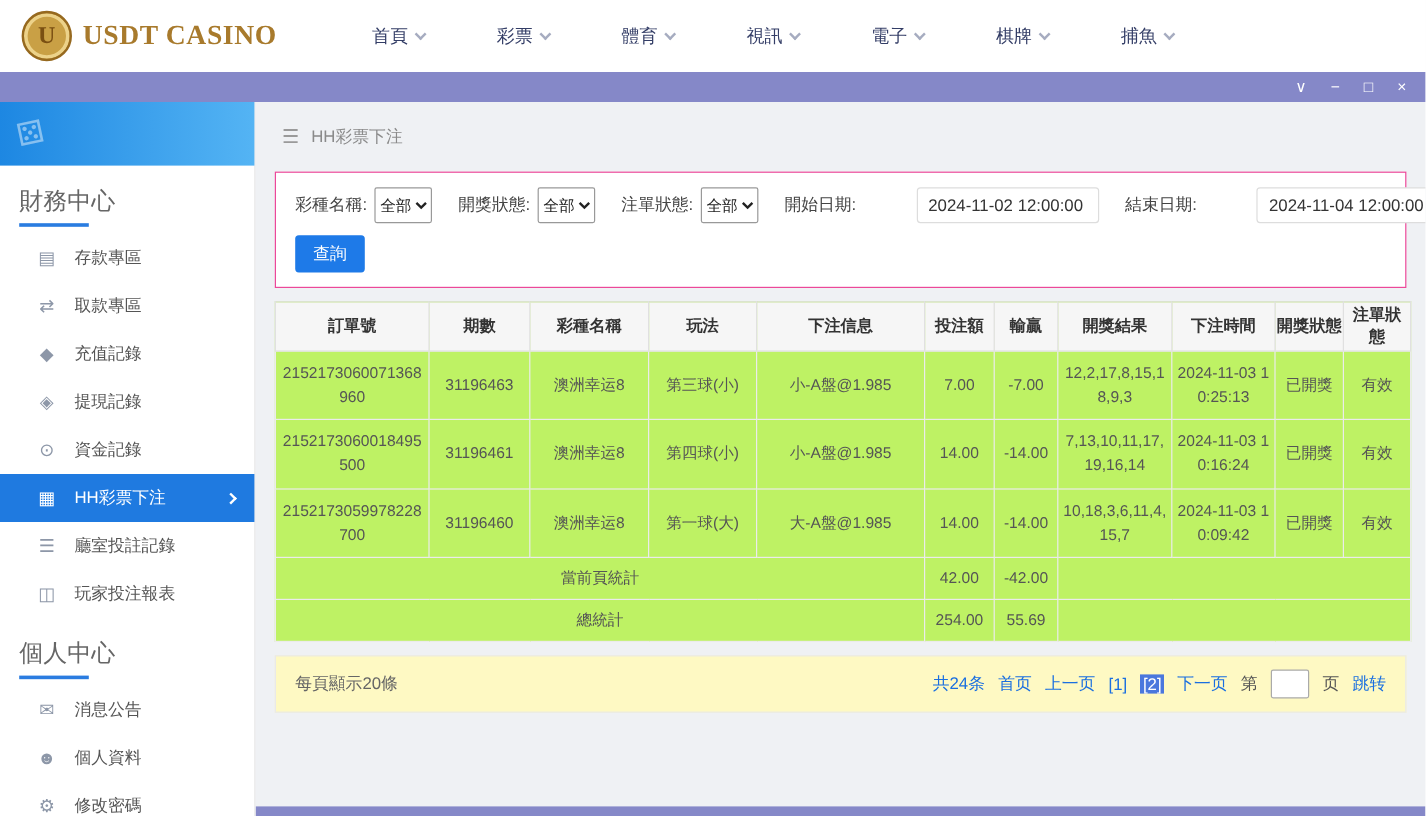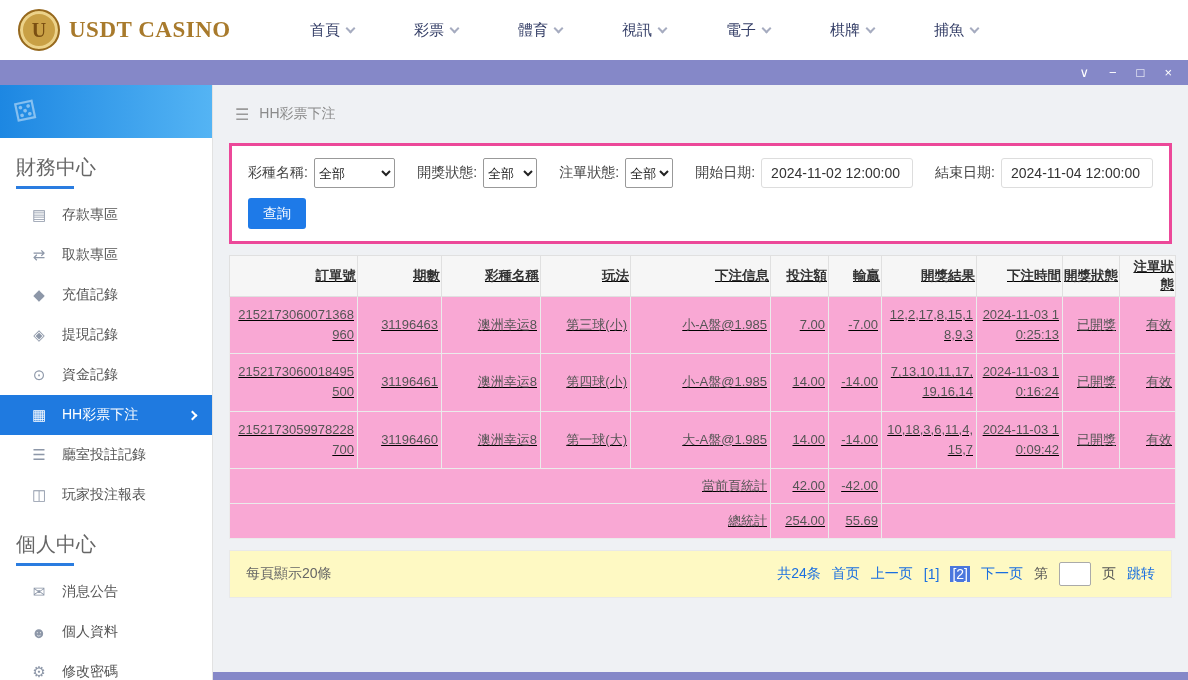--- a/index.html
+++ b/index.html
@@ -37,31 +37,31 @@
   .sb-item.active { background:#1f7ae0; color:#fff; }
   .sb-item.active .icon { color:#fff; }
   .arrow-right { width:7px; height:7px; border-top:2px solid #fff; border-right:2px solid #fff; transform:rotate(45deg);
     margin-left:auto; margin-right:16px; }
 
   
   .content { flex:1; background:#eff1f4; display:flex; flex-direction:column; overflow:hidden; }
   .breadcrumb { height:58px; display:flex; align-items:center; gap:10px; padding-left:22px; color:#8a8a8a; font-size:14px; }
   .breadcrumb .menu-glyph { font-size:16px; color:#9a9a9a; cursor:pointer; }
 
-  .filter-card { background:#fff; margin:0 16px; padding:12px 16px 12px; border:3px solid #ec4899; }
+  .filter-card { background:#fff; margin:0 16px; padding:12px 16px 12px; border:1px solid #ec4899; }
   .filter-row { display:flex; align-items:center; gap:6px; flex-wrap:nowrap; }
   .f-label { font-size:14px; color:#444; white-space:nowrap; margin-left:16px; }
   .f-label:first-child { margin-left:0; }
   .f-select { height:30px; border:1px solid #999; border-radius:2px; font-size:13px; color:#222; background:#fff; }
   .f-select.w1 { width:96px; } .f-select.w2 { width:64px; } .f-select.w3 { width:56px; }
-  .f-date { height:30px; width:152px; border:1px solid #ddd; border-radius:3px; padding:0 9px; font-size:14px; color:#333; }
+  .f-date { height:30px; width:152px; border:1px solid #ddd; border-radius:3px; padding:0 9px; font-size:14px; color:#333;margin-left:44px; }
   .search-btn { margin-top:10px; background:#1e7ae8; color:#fff; border:none; border-radius:3px; height:31px; padding:0 15px; font-size:14px; cursor:pointer; }
 
   .table-card { margin:11px 16px 0; background:#fff; }
-  table { width:100%; border-collapse:collapse; table-layout:fixed; text-align:right; background:#f9a8d4;text-decoration:underline; }
+  table { width:100%; border-collapse:collapse; table-layout:fixed; text-align:center; background:#bef264; }
   th { background:#f6f6f6; font-weight:bold; color:#333; font-size:13.5px; height:40px; border:1px solid #e0e0e0; padding:2px 1px; }
   td { border:1px solid #ebebeb; padding:8px 3px; font-size:13px; color:#555; word-break:break-all; line-height:1.55; }
   tr.summary td { padding:7px 3px; color:#555; }
 
   .footer-card { margin:11px 16px 0; background:#fef9c3; border:1px solid #e9e9e9; height:48px; display:flex; align-items:center;
     justify-content:space-between; padding:0 16px; font-size:14px; color:#666; }
   .pagination { display:flex; align-items:center; gap:11px; }
   .pg-link { color:#1a6fe0; cursor:pointer; white-space:nowrap; }
   .pg-current { background:#4a77dd; color:#fff; cursor:pointer; padding:0 2px; }
   .pg-plain { color:#555; }

